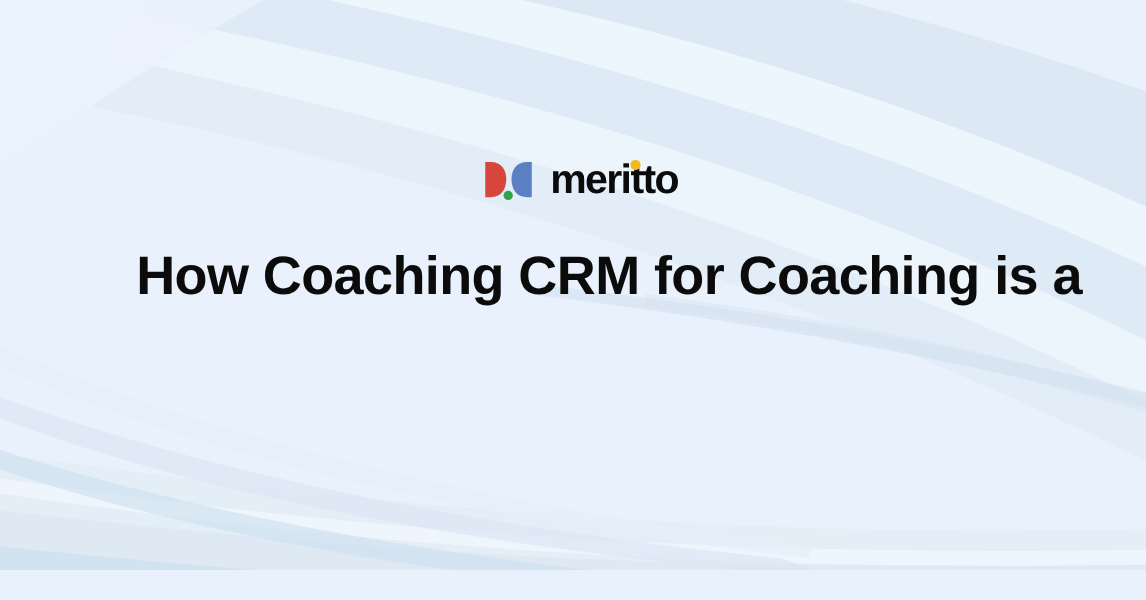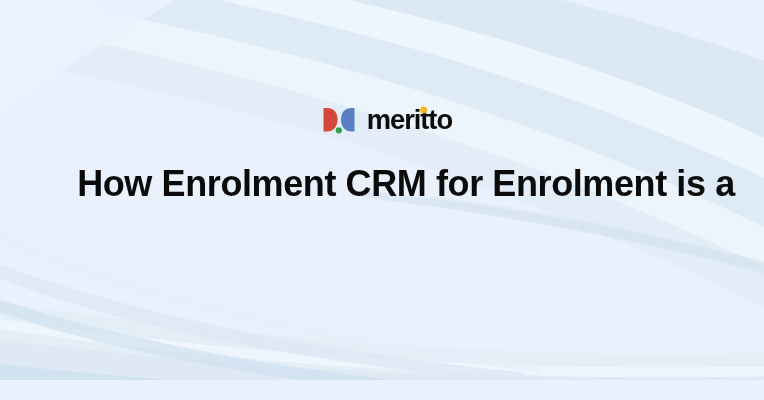--- a/index.html
+++ b/index.html
@@ -135,17 +135,17 @@
       </svg>
 
       <svg id="logo-wordmark" viewBox="0 0 132 34" height="30" width="132" aria-hidden="true">
         <text id="wordmark-text" x="0" y="27" font-family="Liberation Sans, sans-serif" font-size="31" font-weight="bold" letter-spacing="-1.2" fill="#0b0b0b">meritto</text>
 
         <circle cx="64.5" cy="5.6" r="3.9" fill="#f5b722"></circle>
       </svg>
     </div>
 
     <h1 id="headline">
-      <span class="line">How Enrolment CRM for Enrolment is a</span>
+      <span class="line">How Coaching CRM for Coaching is a</span>
     </h1>
 
   </div>
 </div>
 
 </body></html>

